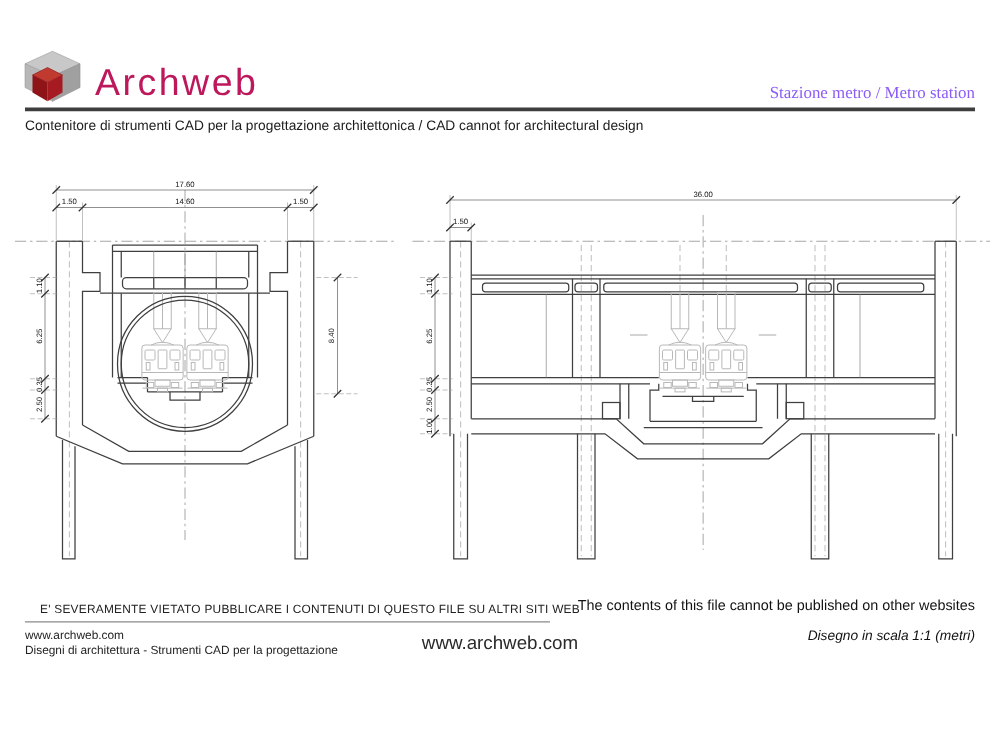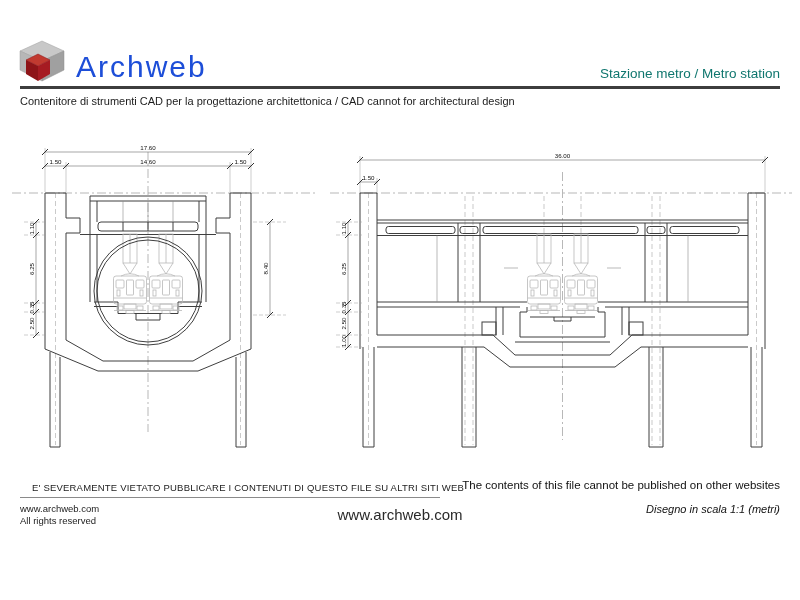--- a/index.html
+++ b/index.html
@@ -1,20 +1,20 @@
 <!DOCTYPE html>
 <html><head>
 <meta charset="utf-8">
 <style>
   html,body{margin:0;padding:0;}
   body{width:800px;height:600px;background:#ffffff;position:relative;overflow:hidden;
        font-family:"Liberation Sans", sans-serif;color:#1a1a1a;}
   .abs{position:absolute;}
-  .brand{left:76px;top:50px;font-size:30px;letter-spacing:2px;color:#1d4ed8;}
-  .sheet-title{right:20px;top:66px;font-size:13.5px;color:#0f766e;}
+  .brand{left:76px;top:50px;font-size:30px;letter-spacing:2px;color:#be185d;}
+  .sheet-title{right:20px;top:66px;font-size:13.5px;color:#8b5cf6;font-family:Liberation Serif, serif;}
   .rule{left:20px;top:86px;width:760px;height:3px;background:#3d3d3d;}
   .subtitle{left:20px;top:95px;font-size:11px;color:#1c1c1c;}
   .notice-it{left:32px;top:482px;font-size:9.5px;color:#222;letter-spacing:0.2px;}
   .notice-en{right:20px;top:479px;font-size:11.5px;color:#111;}
   .subrule{left:20px;top:497px;width:420px;height:1px;background:#8a8a8a;}
   .footer-left{left:20px;top:503px;font-size:9.5px;line-height:12px;color:#222;}
   .footer-center{left:0;right:0;top:506px;margin:auto;width:220px;text-align:center;
                  font-size:15px;color:#2a2a2a;}
   .footer-scale{right:20px;top:503px;font-size:11px;color:#111;font-style:italic;}
 
@@ -226,16 +226,16 @@
       <text class="dimt" x="345.5" y="341" text-anchor="middle" transform="rotate(-90 345.5 341)">1.00</text>
     </g>
   </g>
 </svg>
 
 <div class="abs notice-it">E' SEVERAMENTE VIETATO PUBBLICARE I CONTENUTI DI QUESTO FILE SU ALTRI SITI WEB</div>
 <div class="abs notice-en">The contents of this file cannot be published on other websites</div>
 <div class="abs subrule"></div>
 <div class="abs footer-left">
   <div>www.archweb.com</div>
-  <div>All rights reserved</div>
+  <div>Disegni di architettura - Strumenti CAD  per la progettazione</div>
 </div>
 <div class="abs footer-center">www.archweb.com</div>
 <div class="abs footer-scale">Disegno in scala 1:1 (metri)</div>
 
 </body></html>

